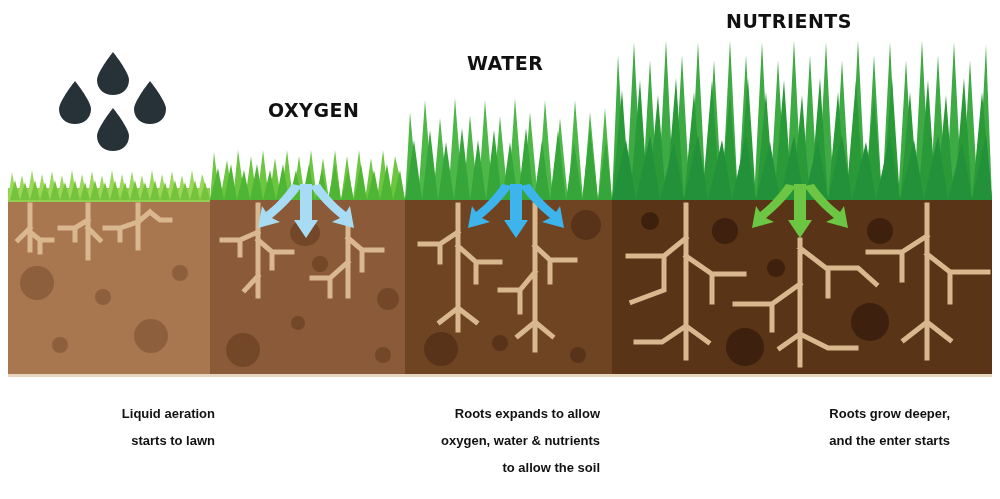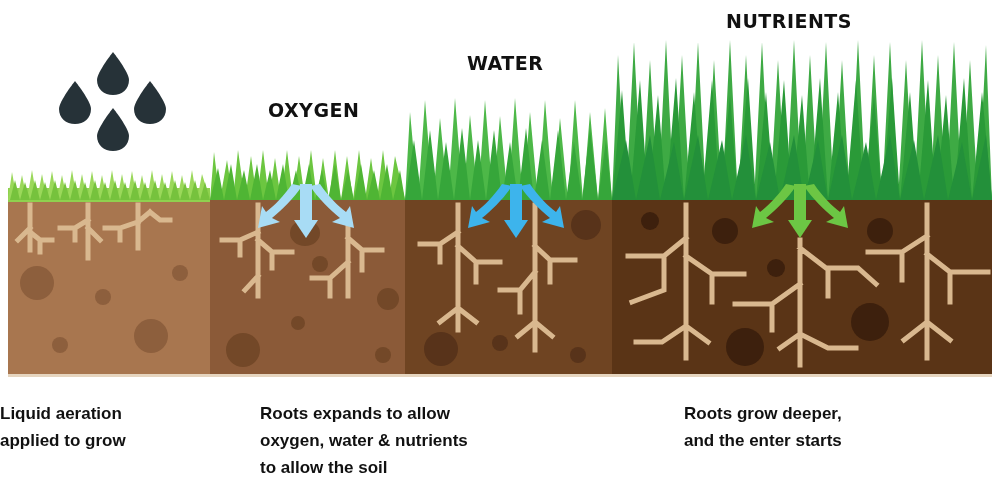--- a/index.html
+++ b/index.html
@@ -1,19 +1,19 @@
 <!DOCTYPE html>
 <html><head>
 <meta charset="utf-8">
 <style>
   html,body{margin:0;padding:0;background:#ffffff;}
   body{width:1000px;height:499px;position:relative;overflow:hidden;font-family:"DejaVu Sans","Liberation Sans",sans-serif;}
   .scene{position:absolute;left:0;top:0;width:1000px;height:380px;}
   .label{position:absolute;font-weight:bold;font-size:19px;color:#111;letter-spacing:0.5px;font-family:"DejaVu Sans",sans-serif;}
-  .caption{position:absolute;top:400px;font-family:"Liberation Sans",sans-serif;font-weight:bold;font-size:17px;line-height:27px;color:#111;text-align:left;}
+  .caption{position:absolute;top:400px;font-family:"Liberation Sans",sans-serif;font-weight:bold;font-size:13px;line-height:27px;color:#111;text-align:right;}
   .caption div{white-space:nowrap;}
 </style>
 </head>
 <body>
 
 <div class="scene">
   <svg width="1000" height="380" viewBox="0 0 1000 380" xmlns="http://www.w3.org/2000/svg">
 
     <g fill="#263238">
       <path d="M113 52 C113 52 97 72 97 80 C97 89 104 95 113 95 C122 95 129 89 129 80 C129 72 113 52 113 52Z"></path>
@@ -124,23 +124,23 @@
     </g>
   </svg>
 </div>
 
 <div class="label" style="left:268px;top:99px;">OXYGEN</div>
 <div class="label" style="left:467px;top:52px;">WATER</div>
 <div class="label" style="left:726px;top:10px;">NUTRIENTS</div>
 
 <div class="caption" style="left:0px;width:215px;">
   <div>Liquid aeration</div>
-  <div>applied to grow</div>
+  <div>starts to lawn</div>
 </div>
 <div class="caption" style="left:260px;width:340px;">
   <div>Roots expands to allow</div>
   <div>oxygen, water &amp; nutrients</div>
   <div>to allow the soil</div>
 </div>
-<div class="caption" style="left:684px;width:290px;">
+<div class="caption" style="left:660px;width:290px;">
   <div>Roots grow deeper,</div>
   <div>and the enter starts</div>
 </div>
 
 </body></html>

